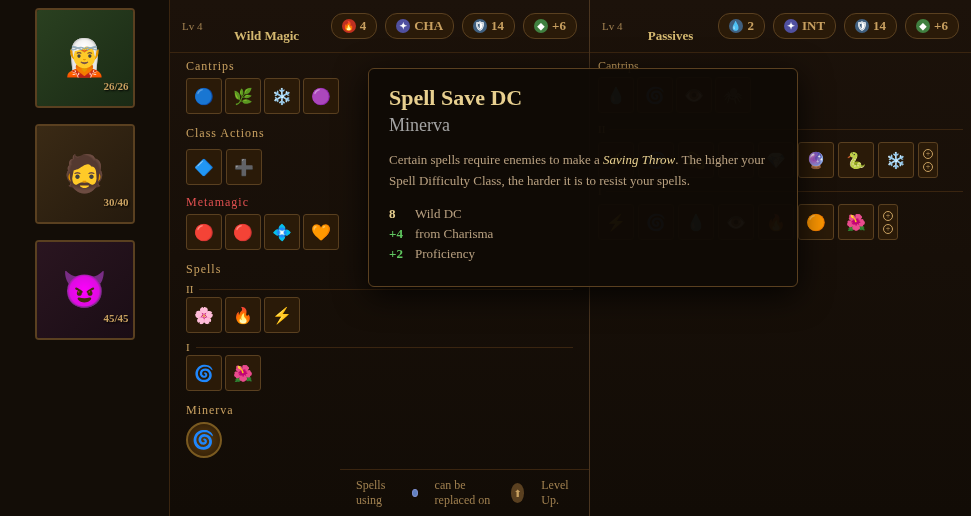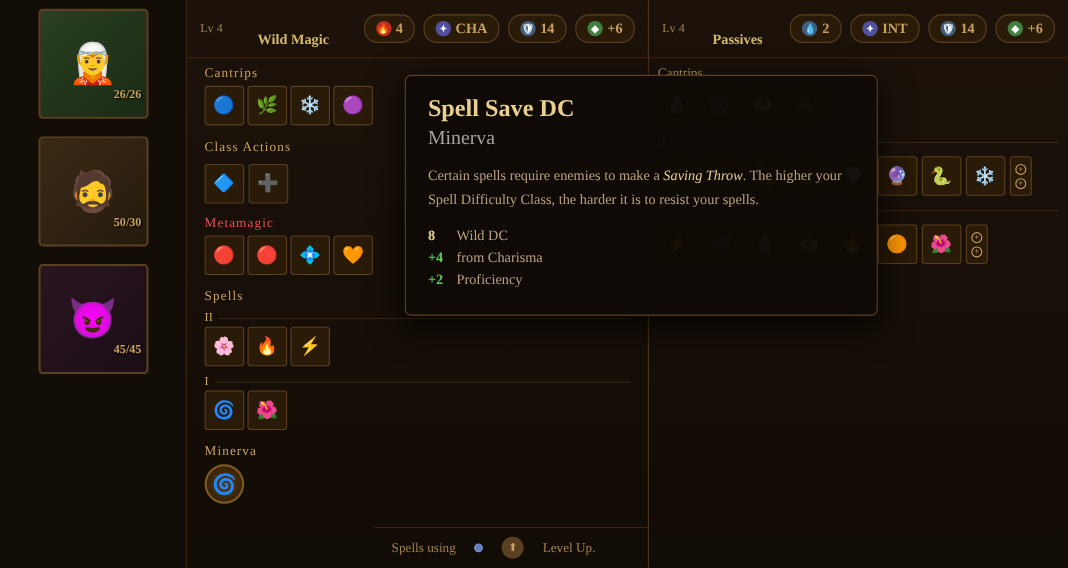--- a/index.html
+++ b/index.html
@@ -369,21 +369,21 @@
 </head>
 <body>
 
 <div class="char-sidebar">
   <div class="char-portrait char-portrait-1">
     <div class="portrait-bg">🧝</div>
     <div class="char-hp">26/26</div>
   </div>
   <div class="char-portrait char-portrait-2">
     <div class="portrait-bg">🧔</div>
-    <div class="char-hp">50/30</div>
+    <div class="char-hp">30/40</div>
   </div>
   <div class="char-portrait char-portrait-3">
     <div class="portrait-bg">😈</div>
     <div class="char-hp">45/45</div>
   </div>
 </div>
 
 <div class="left-panel">
 
   <div class="stats-bar">
@@ -481,20 +481,21 @@
   </div>
 
   <div class="section-label">Minerva</div>
   <div style="padding: 0 16px 6px;">
     <div class="passives-icon">🌀</div>
   </div>
 
   <div class="bottom-bar">
     <span>Spells using</span>
     <div class="dot-indicator"></div>
+    <span>can be replaced on</span>
     <div class="up-icon">⬆</div>
     <span>Level Up.</span>
   </div>
 </div>
 
 <div class="right-panel">
 
   <div class="stats-bar">
     <span class="lv-badge">Lv 4</span>
     <span class="class-name">Passives</span>

